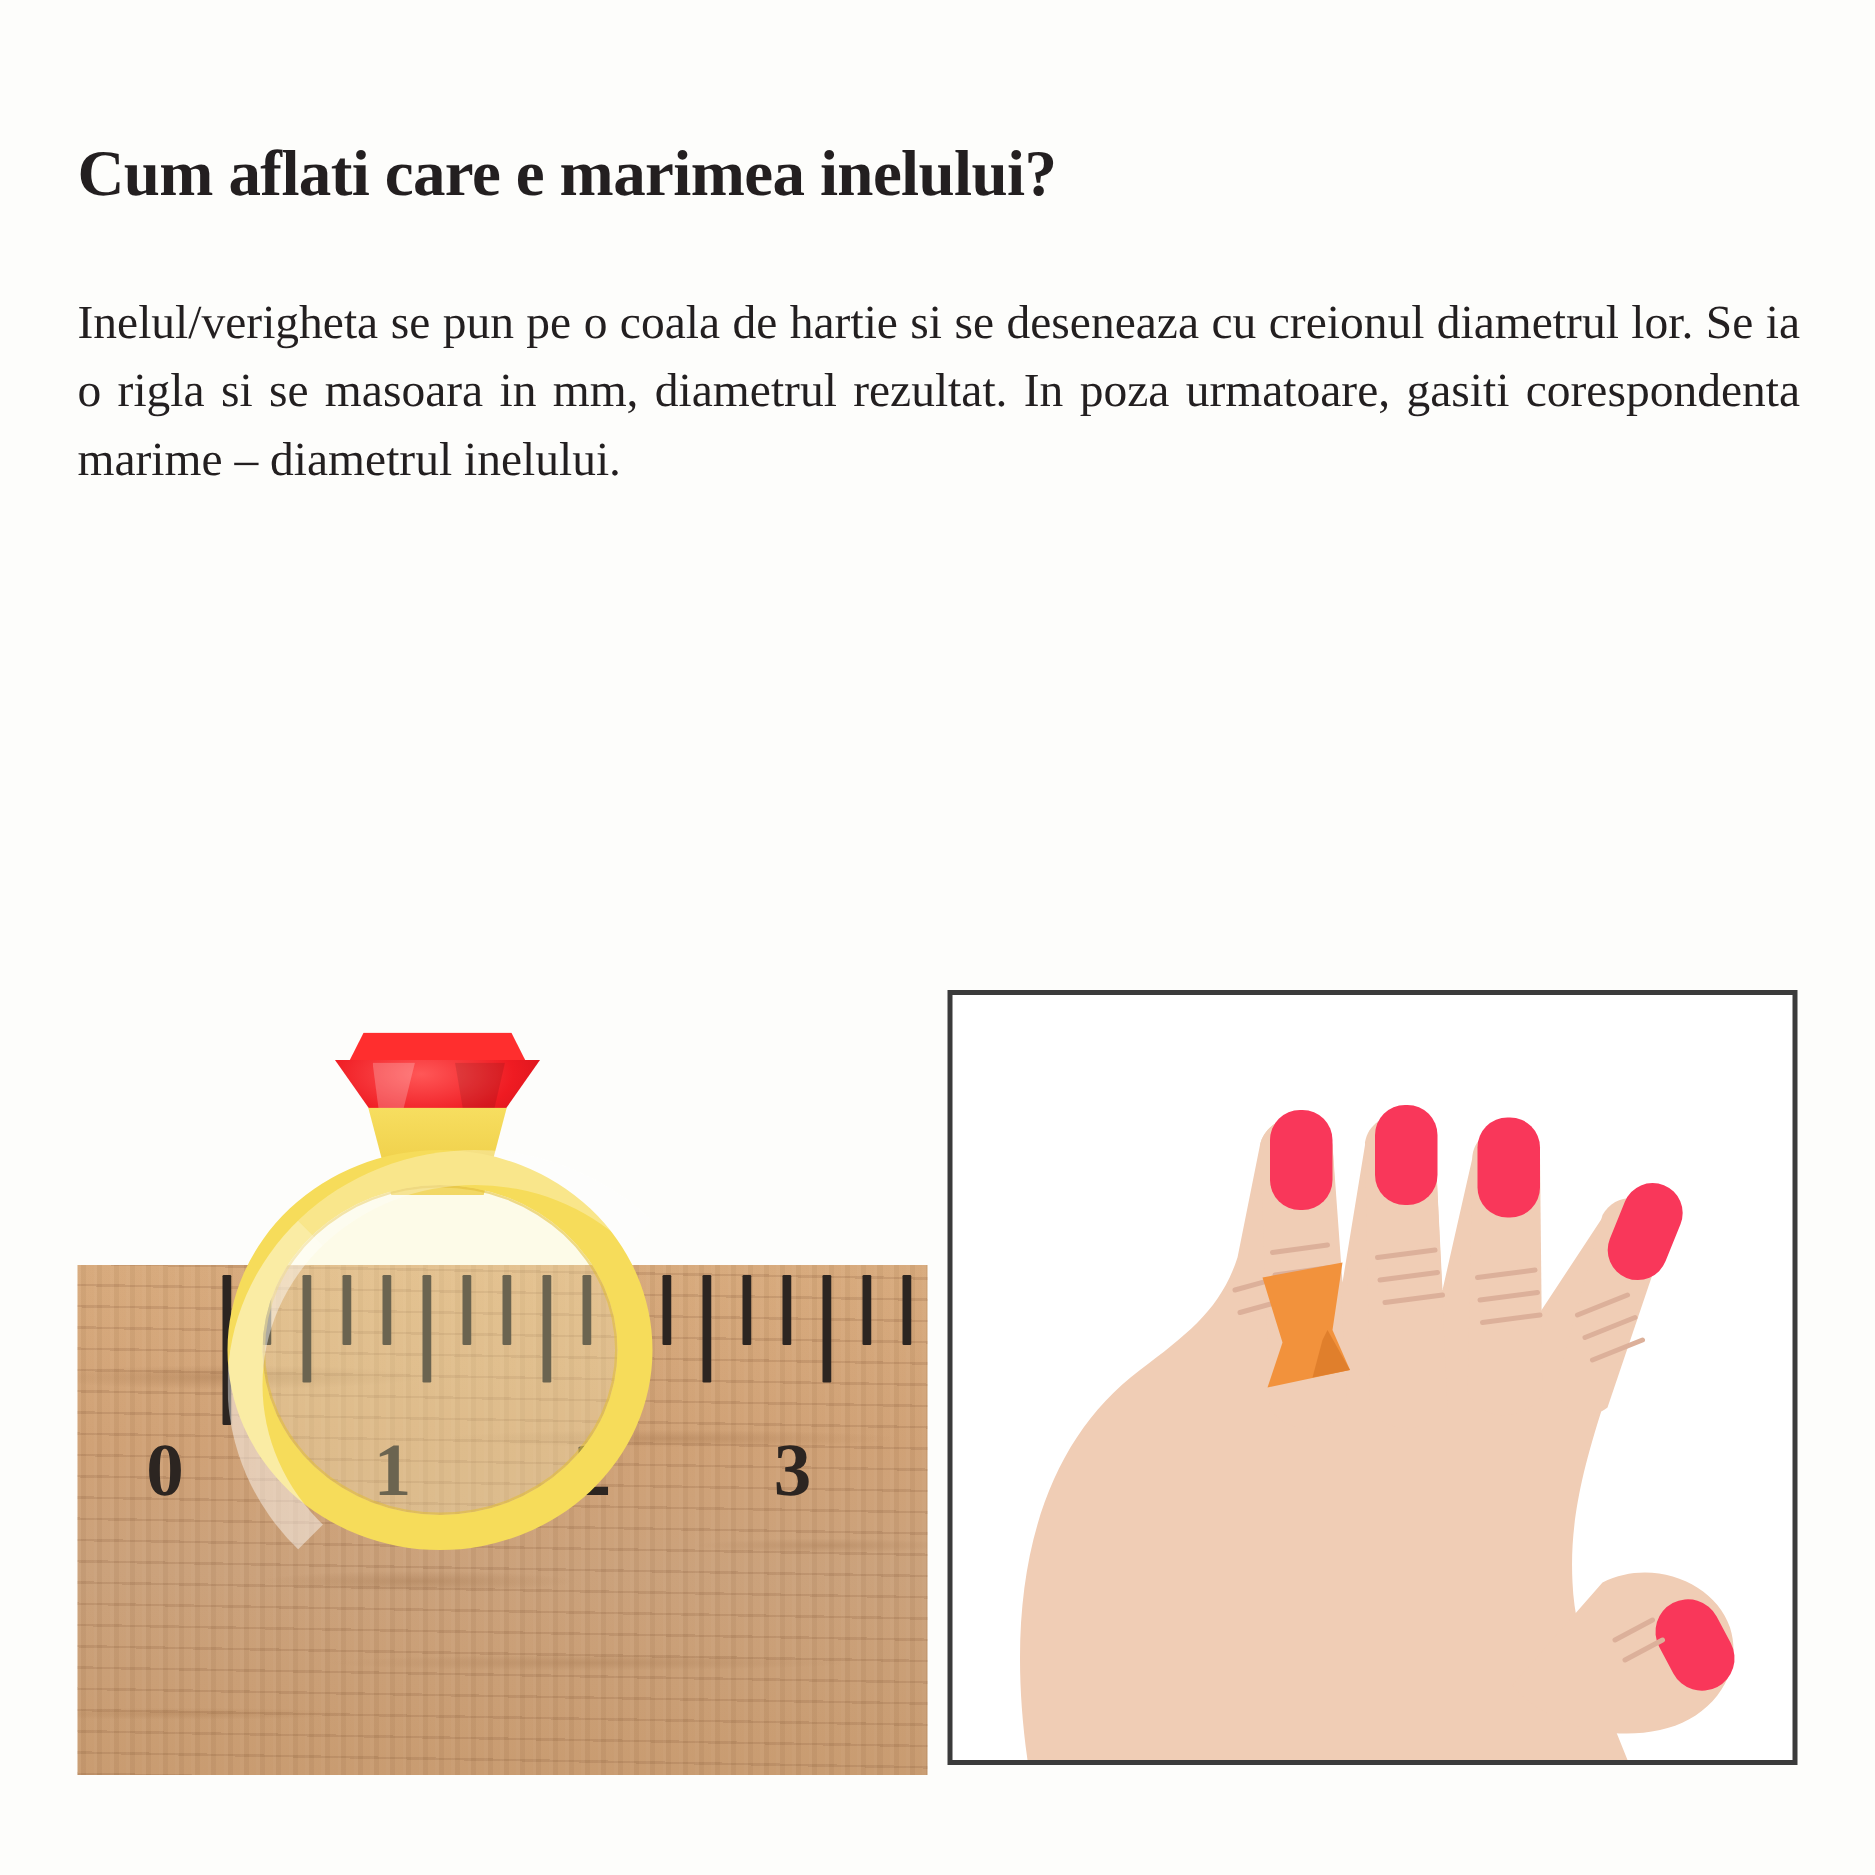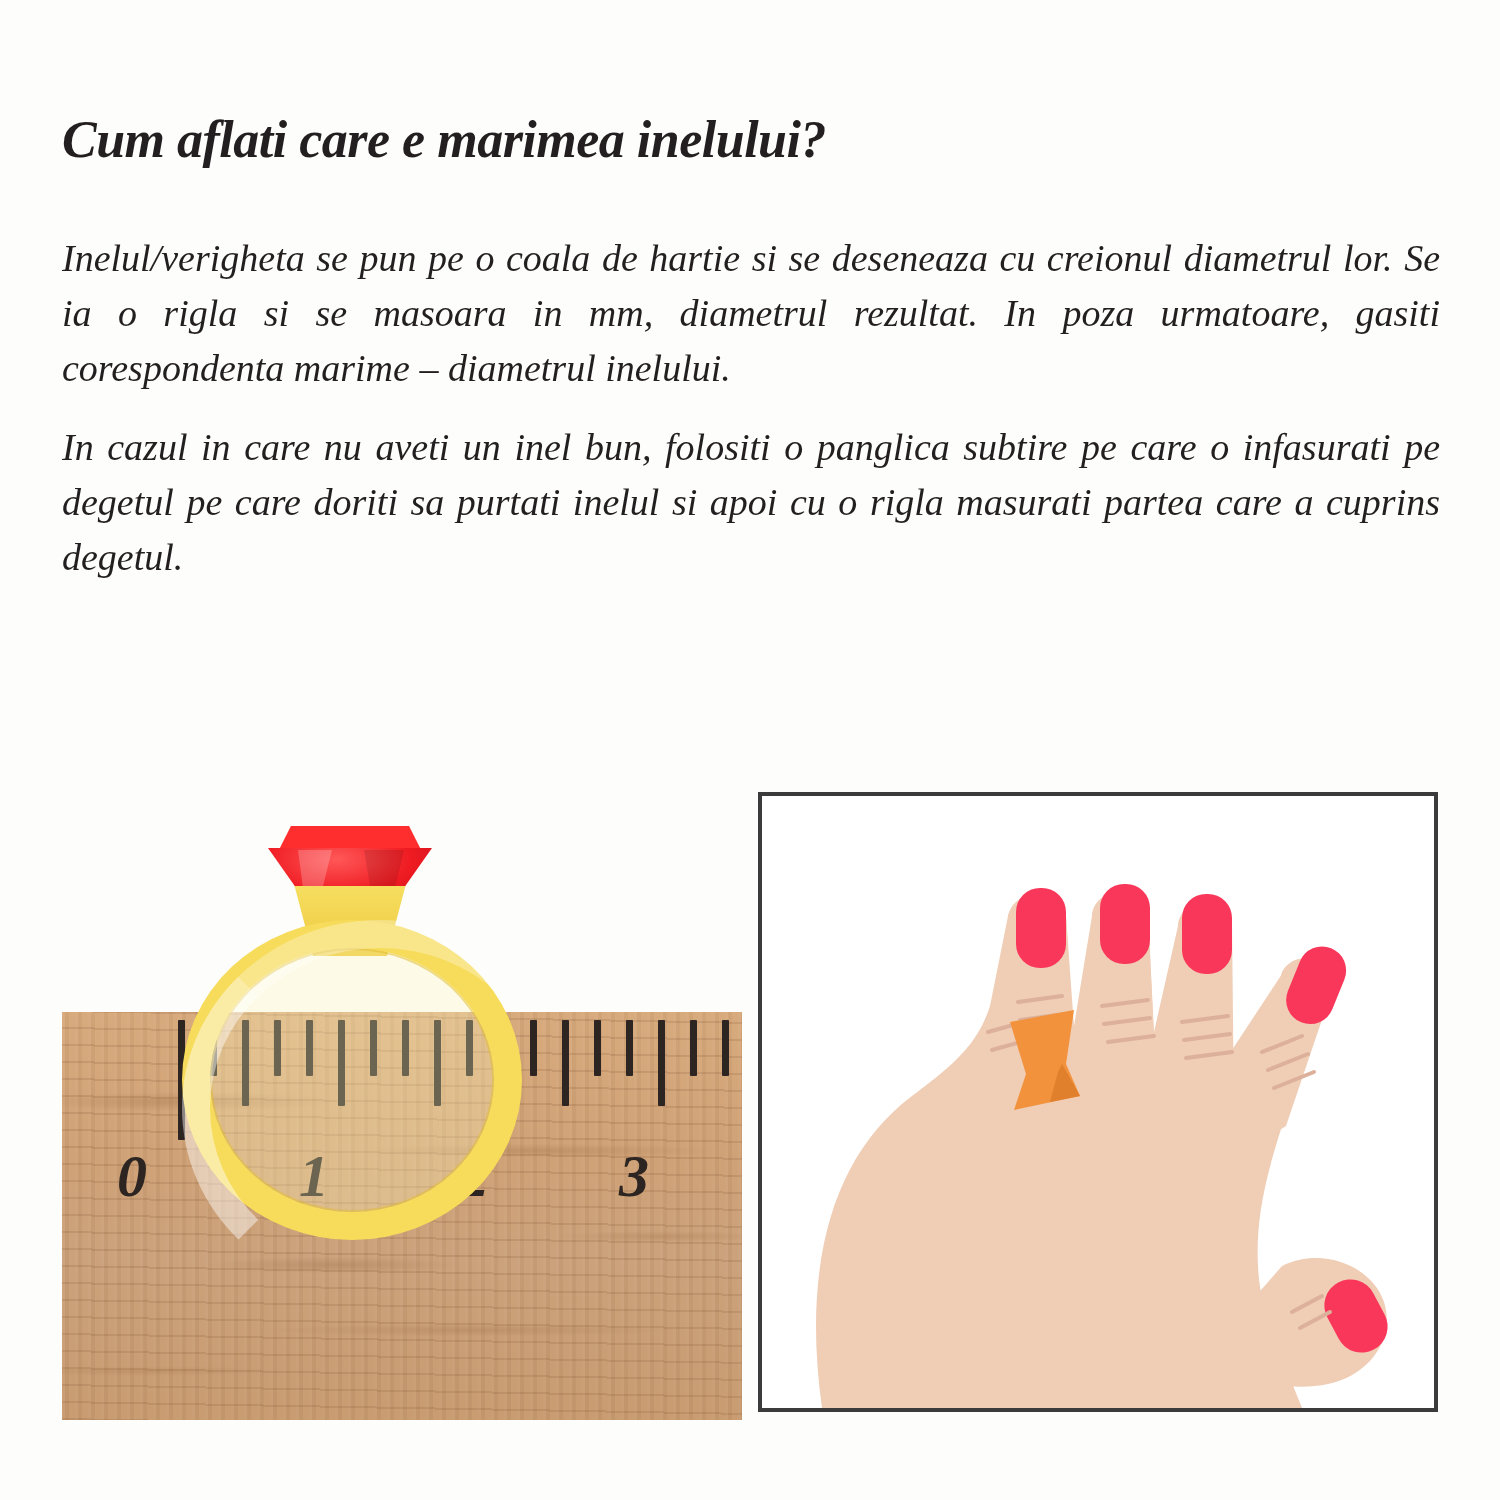--- a/index.html
+++ b/index.html
@@ -13,21 +13,20 @@
     font-family: "Liberation Serif", serif;
     color: #231f20;
     overflow: hidden;
   }
   .page {
     position: relative;
     width: 1500px;
     height: 1500px;
     box-sizing: border-box;
     padding: 110px 60px 16px 62px;
-    font-style: italic;
   }
   .title {
     font-family: "Liberation Serif", serif;
     font-weight: bold;
     font-size: 52px;
     letter-spacing: -0.5px;
     margin: 0 0 62px 0;
     color: #231f20;
   }
   .para {
@@ -177,21 +176,20 @@
   .hand-svg { position: absolute; left: 0; top: 0; }
 </style>
 </head>
 <body>
 
 <div class="page">
 
   <h1 class="title">Cum aflati care e marimea inelului?</h1>
 
   <p class="para">Inelul/verigheta se pun pe o coala de hartie si se deseneaza cu creionul diametrul lor. Se ia o rigla si se masoara in mm, diametrul rezultat. In poza urmatoare, gasiti corespondenta marime – diametrul inelului.</p>
-  <p class="para">In cazul in care nu aveti un inel bun, folositi o panglica  subtire pe care o infasurati pe degetul pe care doriti sa purtati inelul  si apoi cu o rigla masurati partea care a cuprins degetul.</p>
 
   <div class="figures">
 
     <div class="fig-ruler">
 
       <div class="ruler">
         <div class="grain"></div>
 
         <div class="ticks">
           <div class="tick t-big" style="left:116px"></div>

